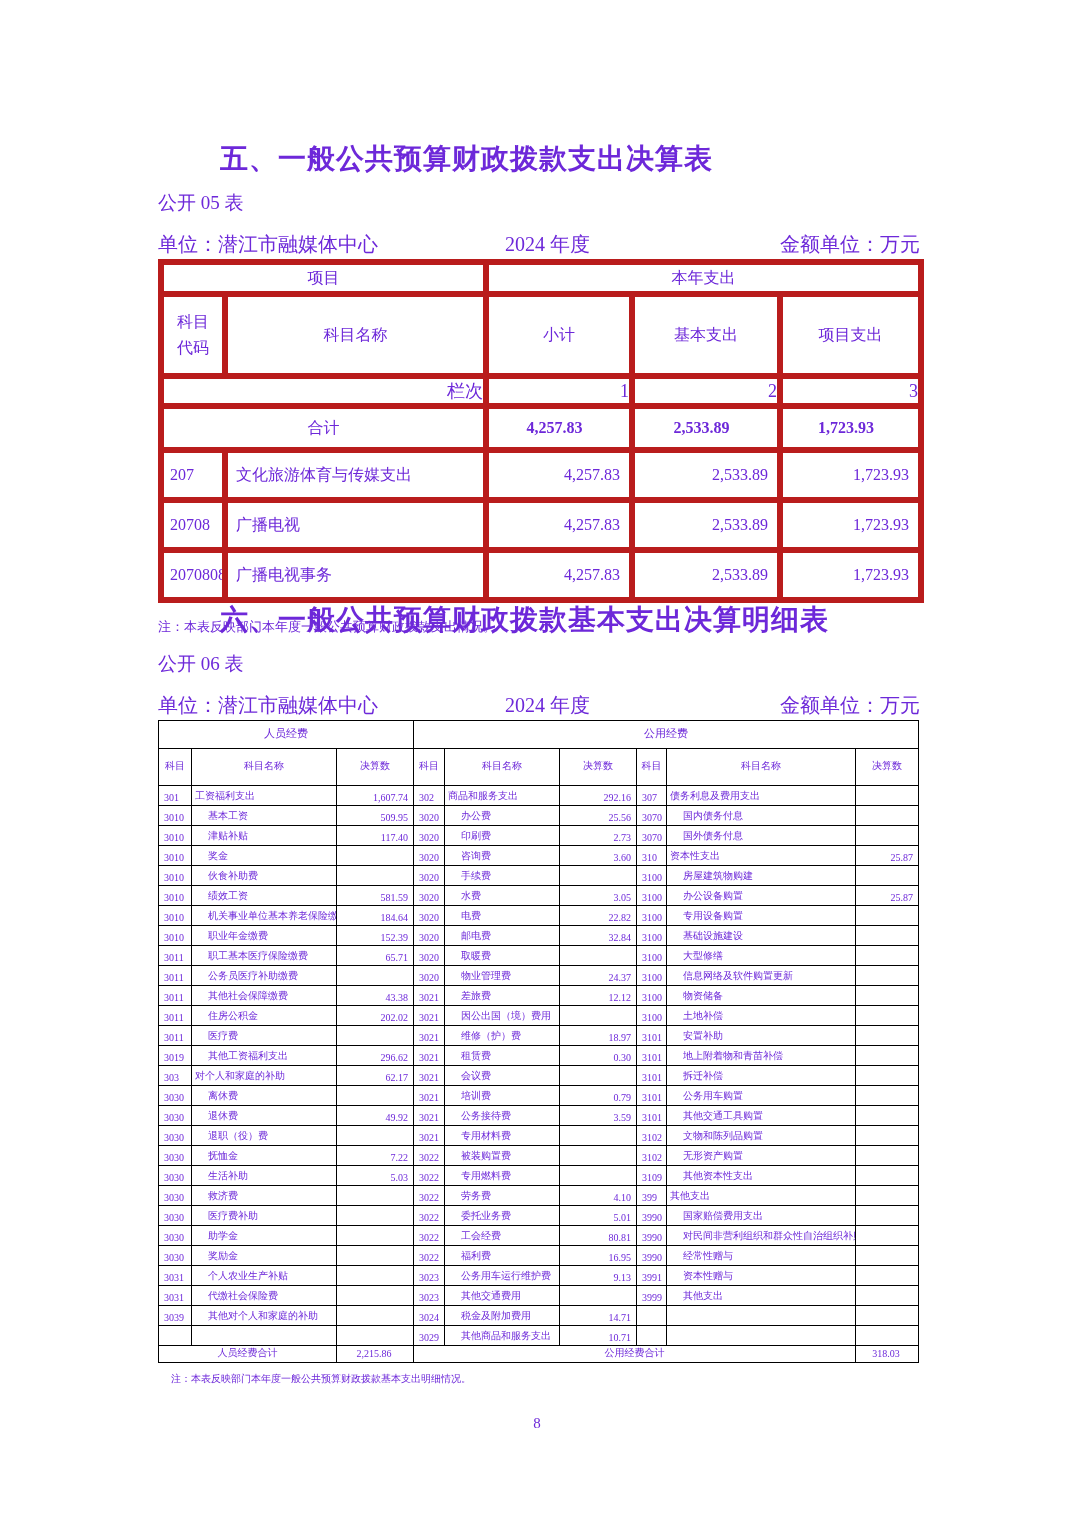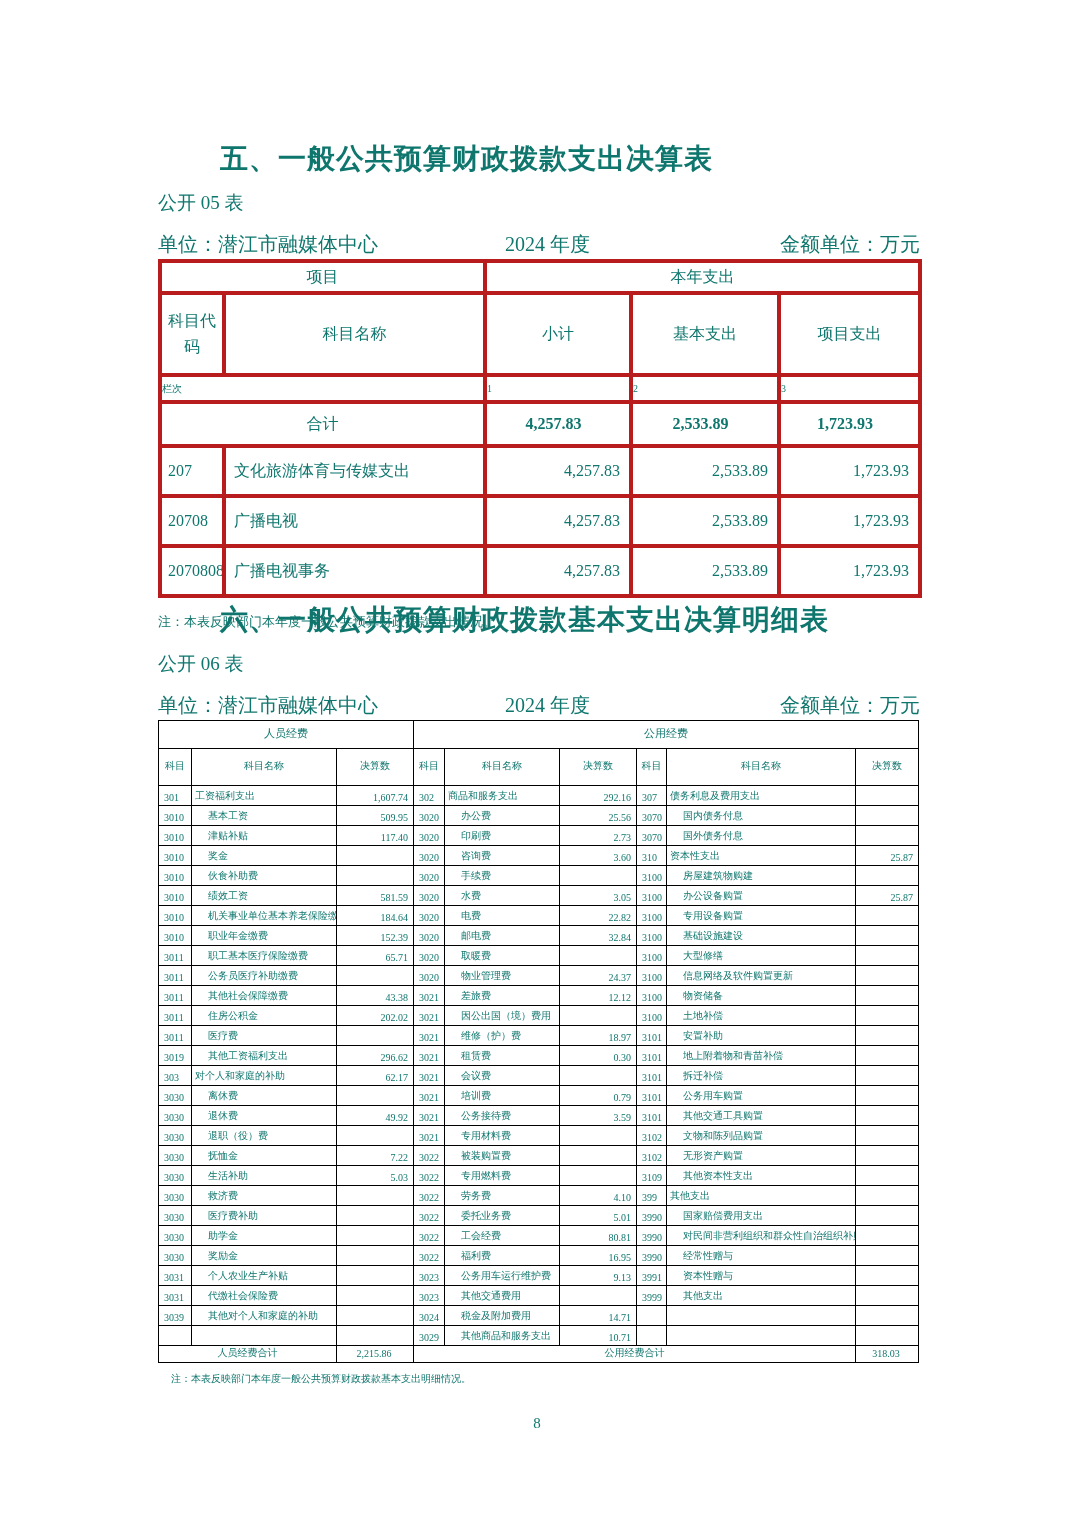--- a/index.html
+++ b/index.html
@@ -1,41 +1,41 @@
 <!DOCTYPE html>
 <html><head>
 <meta charset="utf-8">
 <style>
   * { margin:0; padding:0; box-sizing:border-box; }
   html,body { background:#ffffff; }
   .page {
-    position:relative; width:1074px; height:1520px; background:#fff; color:#0f766e;
+    position:relative; width:1074px; height:1520px; background:#fff; color:#6d28d9;
     font-family:"Liberation Serif","DejaVu Serif",serif; overflow:hidden;
   }
   .sec { position:absolute; left:158px; width:762px; }
   .sec-t5 { top:140px; }
   .sec-t6 { top:601px; }
   .doc-title {
     font-family:"Liberation Sans","DejaVu Sans",sans-serif;
     font-weight:bold; font-size:28px; margin-left:62px; letter-spacing:1px;
     white-space:nowrap;
   }
   .pub { text-align:left; font-size:19px; padding-right:10px; margin-top:12px; height:22px; }
   .meta { position:relative; font-size:20px; margin-top:19px; height:26px; }
   .meta .unit { position:absolute; left:0; top:0; }
   .meta .year { position:absolute; left:347px; top:0; }
   .meta .cur  { position:absolute; right:0; top:0; }
   table { border-collapse:collapse; table-layout:fixed; width:760px; margin-top:2px; }
   td { overflow:hidden; }
 
   
-  .t5 td { border:4px solid #b91c1c; font-size:16px; vertical-align:middle; white-space:nowrap; }
+  .t5 td { border:6px solid #b91c1c; font-size:16px; vertical-align:middle; white-space:nowrap; }
   .t5 .hdr1 td { height:32px; text-align:center; }
   .t5 .hdr2 td { height:82px; text-align:center; white-space:normal; line-height:1.6; padding:0 6px; }
-  .t5 .lanci td { height:27px; text-align:left; font-size:10px; }
+  .t5 .lanci td { height:27px; text-align:right; font-size:18px; }
   .t5 .total td { height:44px; text-align:center; }
   .t5 .drow td { height:50px;margin-left:12px; }
   .t5 .code { text-align:left; padding-left:6px; }
   .t5 .name { text-align:left; padding-left:8px; }
   .t5 .num  { text-align:right; padding-right:9px; }
   .t5 .total .num { font-weight:bold; }
 
   
   .t6 td { border:1.5px solid #000; font-size:10px; vertical-align:bottom; padding:0 3px 2px 3px; white-space:nowrap; }
   .t6 .hdr1 td { height:28px; text-align:center; vertical-align:middle; font-size:11px; }

